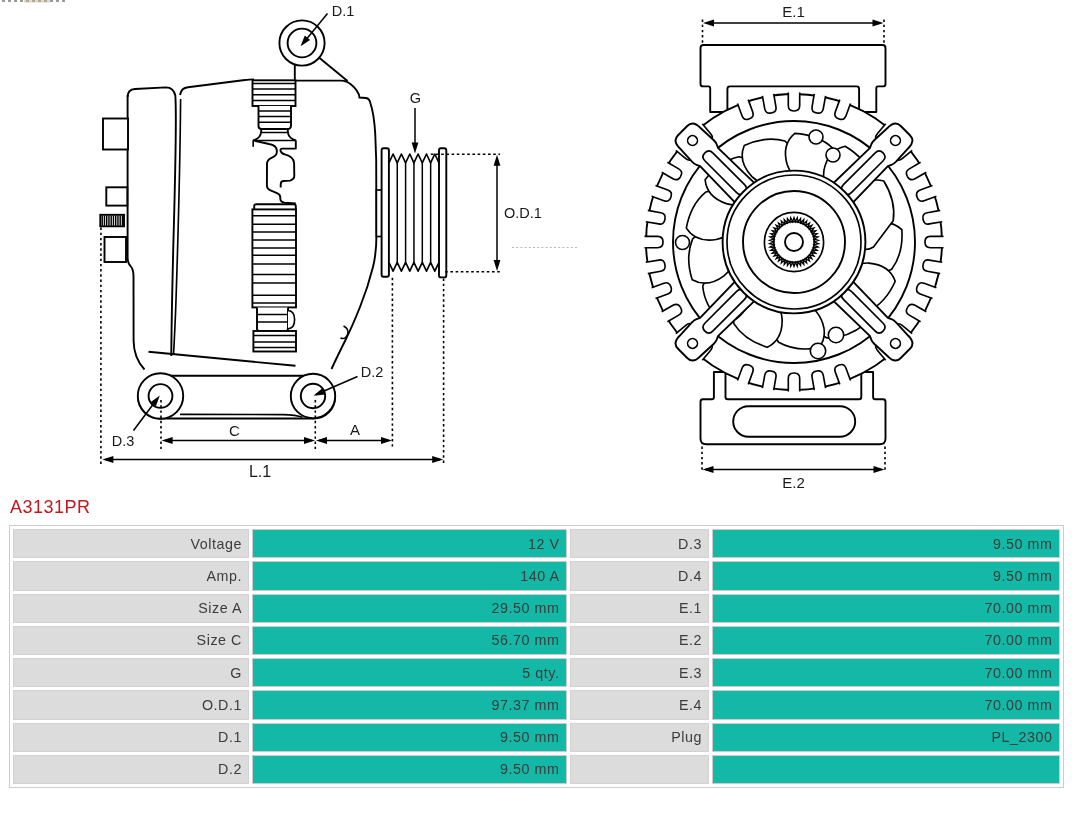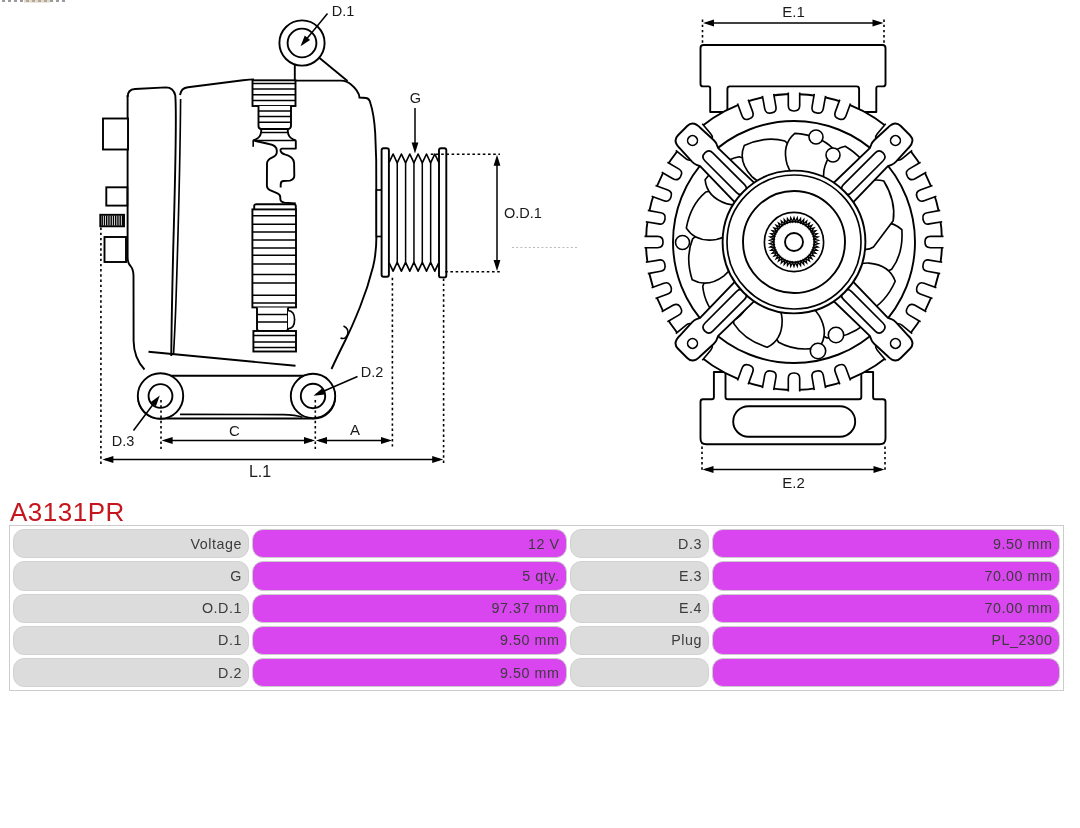--- a/index.html
+++ b/index.html
@@ -1,24 +1,24 @@
 <!DOCTYPE html>
 <html><head><meta charset="utf-8">
 <style>
   html,body { margin:0; padding:0; background:#fff; }
   body { width:1080px; height:828px; position:relative;
          font-family:"Liberation Sans", sans-serif; }
   #art { position:absolute; left:0; top:0; }
-  .pn  { position:absolute; left:10px; top:497px; font-size:26px; letter-spacing:0.5px; color:#c5161d; }
+  .pn  { position:absolute; left:10px; top:497px; font-size:18px; letter-spacing:0.5px; color:#c5161d; }
   table { position:absolute; left:9px; top:525px; border-collapse:separate;
           border-spacing:3.3px; border:1px solid #ccc; table-layout:fixed; }
   td { height:27.25px; padding:0 6px; font-size:14.3px; letter-spacing:0.55px; color:#3c3c3c;
-       text-align:right; vertical-align:middle; white-space:nowrap; overflow:hidden;border-radius:11px; }
+       text-align:right; vertical-align:middle; white-space:nowrap; overflow:hidden; }
   td.l { background:#dcdcdc; border:1px solid #d2d2d2; }
-  td.v { background:#d946ef; border:1px solid #ccc;padding-left:20px; }
+  td.v { background:#14b8a6; border:1px solid #ccc;padding-left:20px; }
 </style></head>
 <body>
 <div id="art"><svg width="1080" height="828" viewBox="0 0 1080 828" font-family="Liberation Sans, sans-serif" fill="#1a1a1a">
       <rect x="2" y="0" width="3" height="2" fill="#9a9a9a"></rect>
       <rect x="8" y="0" width="3" height="2" fill="#9a9a9a"></rect>
       <rect x="14" y="0" width="3" height="2" fill="#9a9a9a"></rect>
       <rect x="20" y="0" width="3" height="2" fill="#9a9a9a"></rect>
       <rect x="26" y="0" width="3" height="2" fill="#9a9a9a"></rect>
       <rect x="32" y="0" width="3" height="2" fill="#9a9a9a"></rect>
       <rect x="38" y="0" width="3" height="2" fill="#9a9a9a"></rect>
@@ -270,20 +270,38 @@
       <col style="width:347.5px">
     </colgroup>
     <tbody>
       <tr>
         <td class="l">Voltage</td>
         <td class="v">12 V</td>
         <td class="l">D.3</td>
         <td class="v">9.50 mm</td>
       </tr>
       <tr>
+        <td class="l">Amp.</td>
+        <td class="v">140 A</td>
+        <td class="l">D.4</td>
+        <td class="v">9.50 mm</td>
+      </tr>
+      <tr>
+        <td class="l">Size A</td>
+        <td class="v">29.50 mm</td>
+        <td class="l">E.1</td>
+        <td class="v">70.00 mm</td>
+      </tr>
+      <tr>
+        <td class="l">Size C</td>
+        <td class="v">56.70 mm</td>
+        <td class="l">E.2</td>
+        <td class="v">70.00 mm</td>
+      </tr>
+      <tr>
         <td class="l">G</td>
         <td class="v">5 qty.</td>
         <td class="l">E.3</td>
         <td class="v">70.00 mm</td>
       </tr>
       <tr>
         <td class="l">O.D.1</td>
         <td class="v">97.37 mm</td>
         <td class="l">E.4</td>
         <td class="v">70.00 mm</td>

